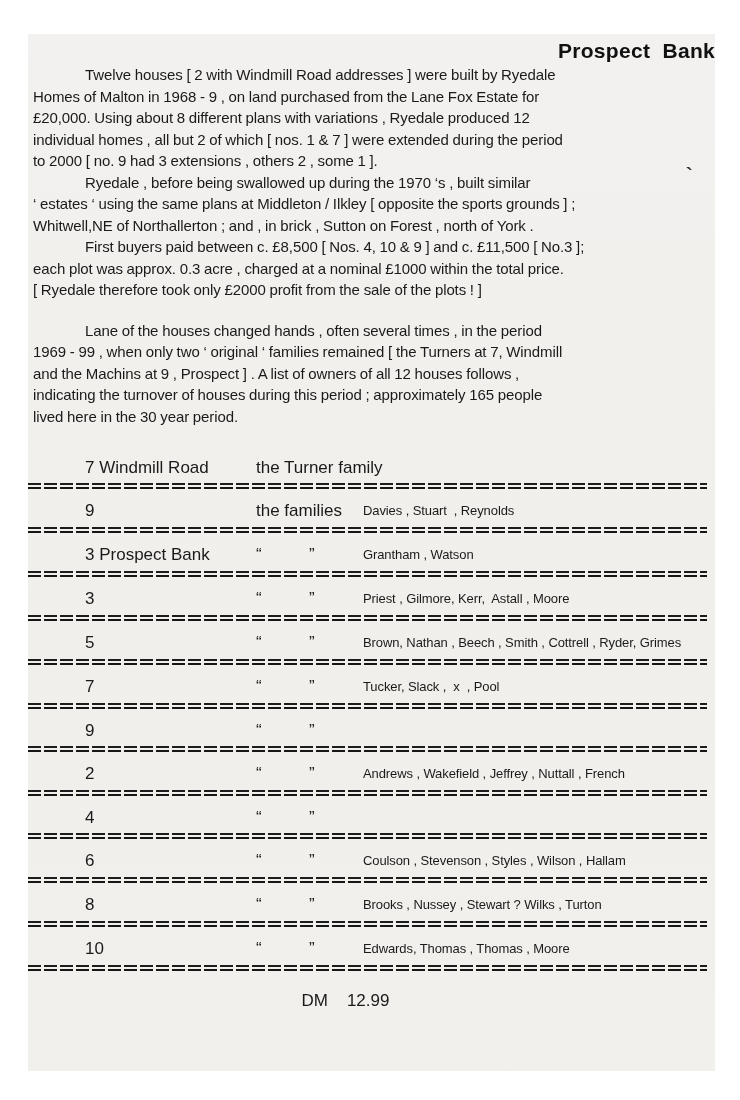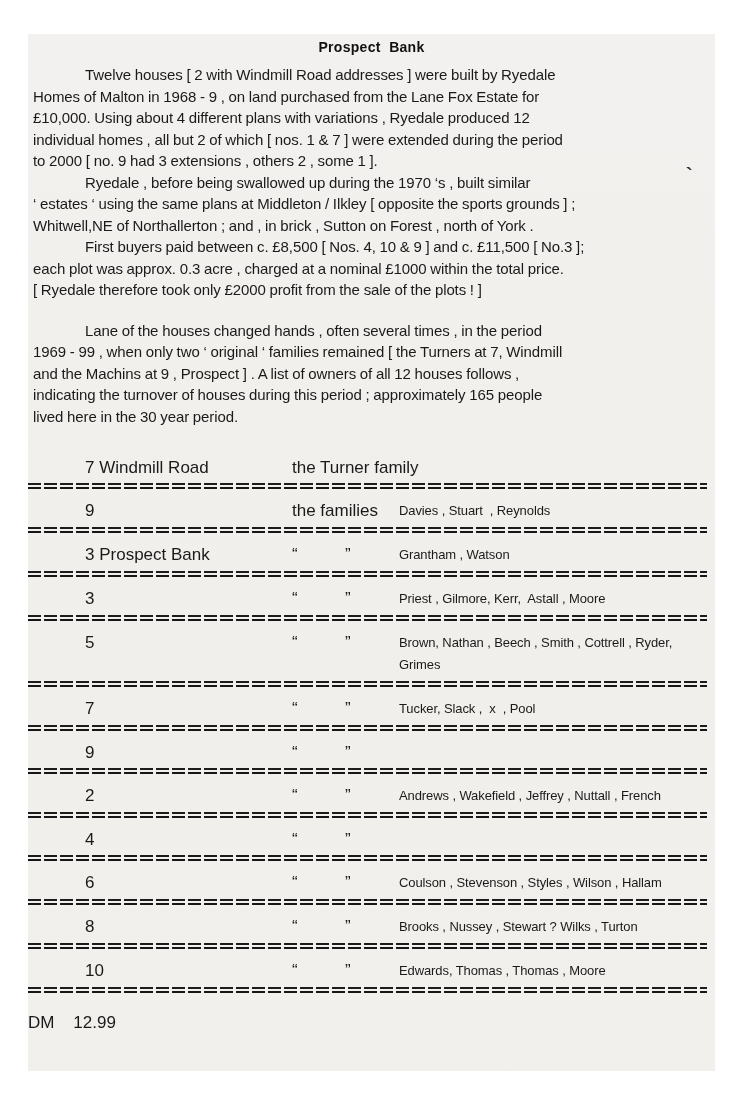--- a/index.html
+++ b/index.html
@@ -7,66 +7,66 @@
     width:740px;height:1100px;background:#ffffff;overflow:hidden;
     font-family:"Liberation Sans","DejaVu Sans",sans-serif;
     color:#1a1a1a;position:relative;
   }
   .paper{
     position:absolute;left:28px;top:34px;width:687px;height:1037px;
     background:linear-gradient(180deg,#f2f1ef 0%,#f0efeb 60%,#f1f0ed 100%);
     padding:0;box-sizing:border-box;overflow:hidden;
   }
   .doc-title{
-    text-align:center;font-weight:bold;font-size:14px;letter-spacing:.3px;
+    text-align:right;font-weight:bold;font-size:21px;letter-spacing:.3px;
     padding-top:5px;height:25px;color:#111;white-space:pre;
   }
   .para{margin:0;padding-left:5px;}
   .para-line{
     font-size:15px;line-height:21.5px;height:21.5px;white-space:pre;
     letter-spacing:-0.1px;word-spacing:-0.3px;
   }
   .indent{padding-left:52px;}
   .gap-before{margin-top:19px;}
   .owners-table{margin-top:20px;}
   .t-row{display:flex;padding:10px 0 4px 0;}
-  .t-col1{width:264px;box-sizing:border-box;padding-left:57px;
+  .t-col1{width:228px;box-sizing:border-box;padding-left:57px;
     font-size:17px;line-height:21px;white-space:pre;}
   .t-col2{width:107px;box-sizing:border-box;font-size:17px;line-height:21px;
     white-space:pre;}
   .t-col3{flex:1;box-sizing:border-box;padding-right:12px;font-size:13px;
     line-height:22px;white-space:pre-wrap;letter-spacing:-0.1px;}
   .sep{
     height:8px;margin-right:8px;
     background:
       repeating-linear-gradient(90deg,#1c1c1c 0 13px,rgba(0,0,0,0) 13px 16px) 0 1px/100% 2px no-repeat,
       repeating-linear-gradient(90deg,#161616 0 13px,rgba(0,0,0,0) 13px 16px) 0 5px/100% 2px no-repeat;
   }
   .doc-footer{
-    margin-top:18px;text-align:left;padding-right:52px;
+    margin-top:18px;text-align:center;padding-right:52px;
     font-size:17px;line-height:21px;white-space:pre;
   }
   .stray{
     position:absolute;left:658px;top:130px;font-size:20px;color:#333;
     font-weight:bold;
   }
 </style>
 </head>
 <body>
 
 <div class="paper">
 
   <div class="doc-title">Prospect  Bank</div>
 
   <span class="stray">`</span>
 
   <div class="para">
     <div class="para-line indent">Twelve houses [ 2 with Windmill Road addresses ] were built by Ryedale</div>
     <div class="para-line">Homes of Malton in 1968 - 9 , on land purchased from the Lane Fox Estate for</div>
-    <div class="para-line">£10,000. Using about 4 different plans with variations , Ryedale produced 12</div>
+    <div class="para-line">£20,000. Using about 8 different plans with variations , Ryedale produced 12</div>
     <div class="para-line">individual homes , all but 2 of which [ nos. 1 &amp; 7 ] were extended during the period</div>
     <div class="para-line">to 2000 [ no. 9 had 3 extensions , others 2 , some 1 ].</div>
   </div>
 
   <div class="para">
     <div class="para-line indent">Ryedale , before being swallowed up during the 1970 ‘s , built similar</div>
     <div class="para-line">‘ estates ‘ using the same plans at Middleton / Ilkley [ opposite the sports grounds ] ;</div>
     <div class="para-line">Whitwell,NE of Northallerton ; and , in brick , Sutton on Forest , north of York .</div>
   </div>
 

